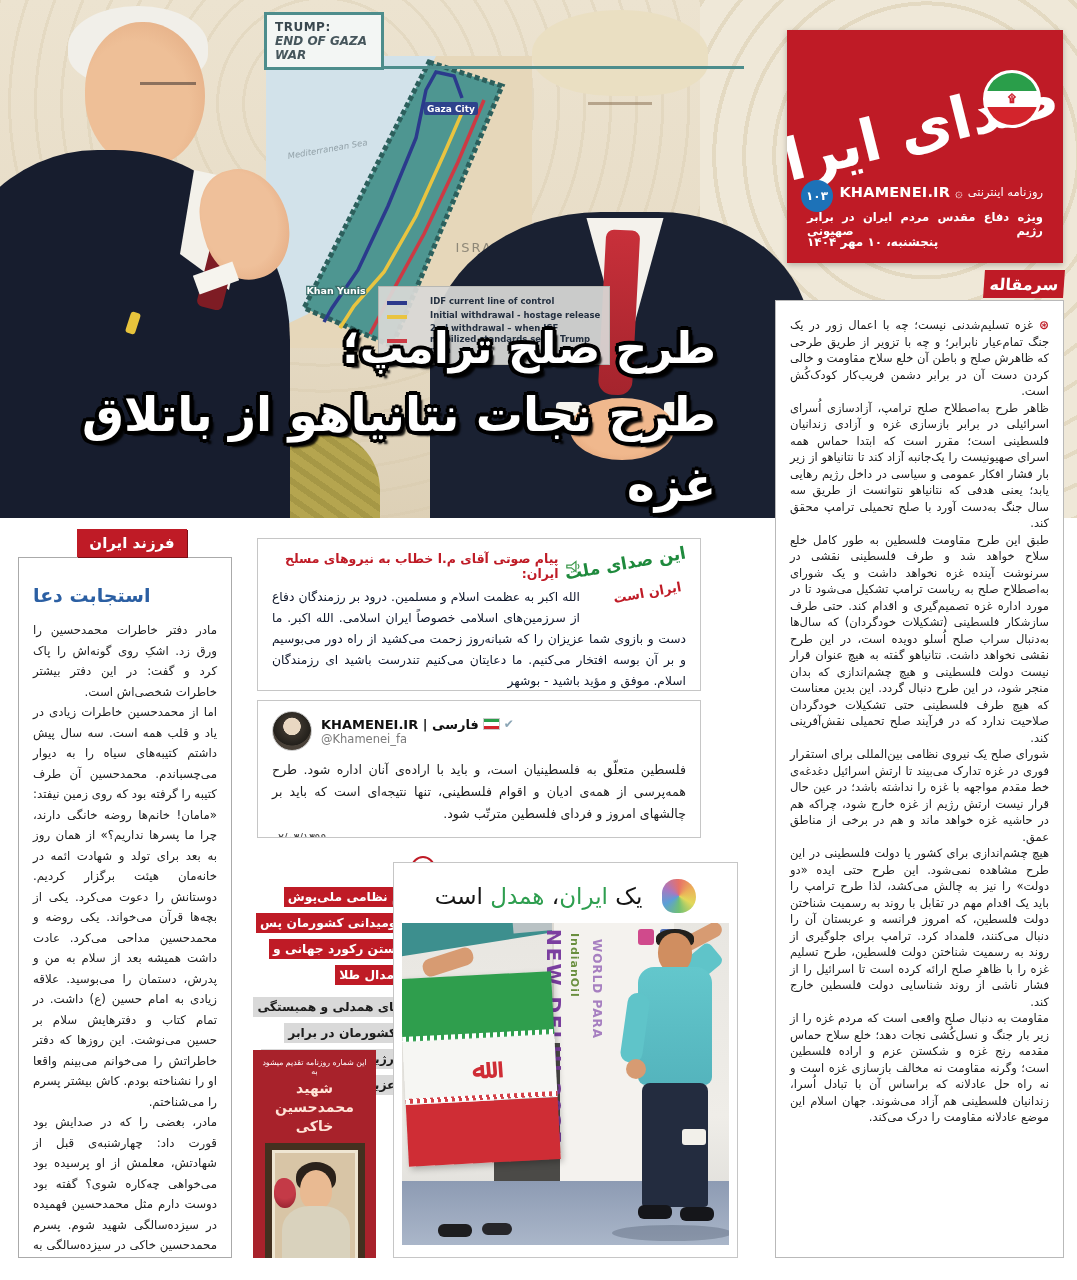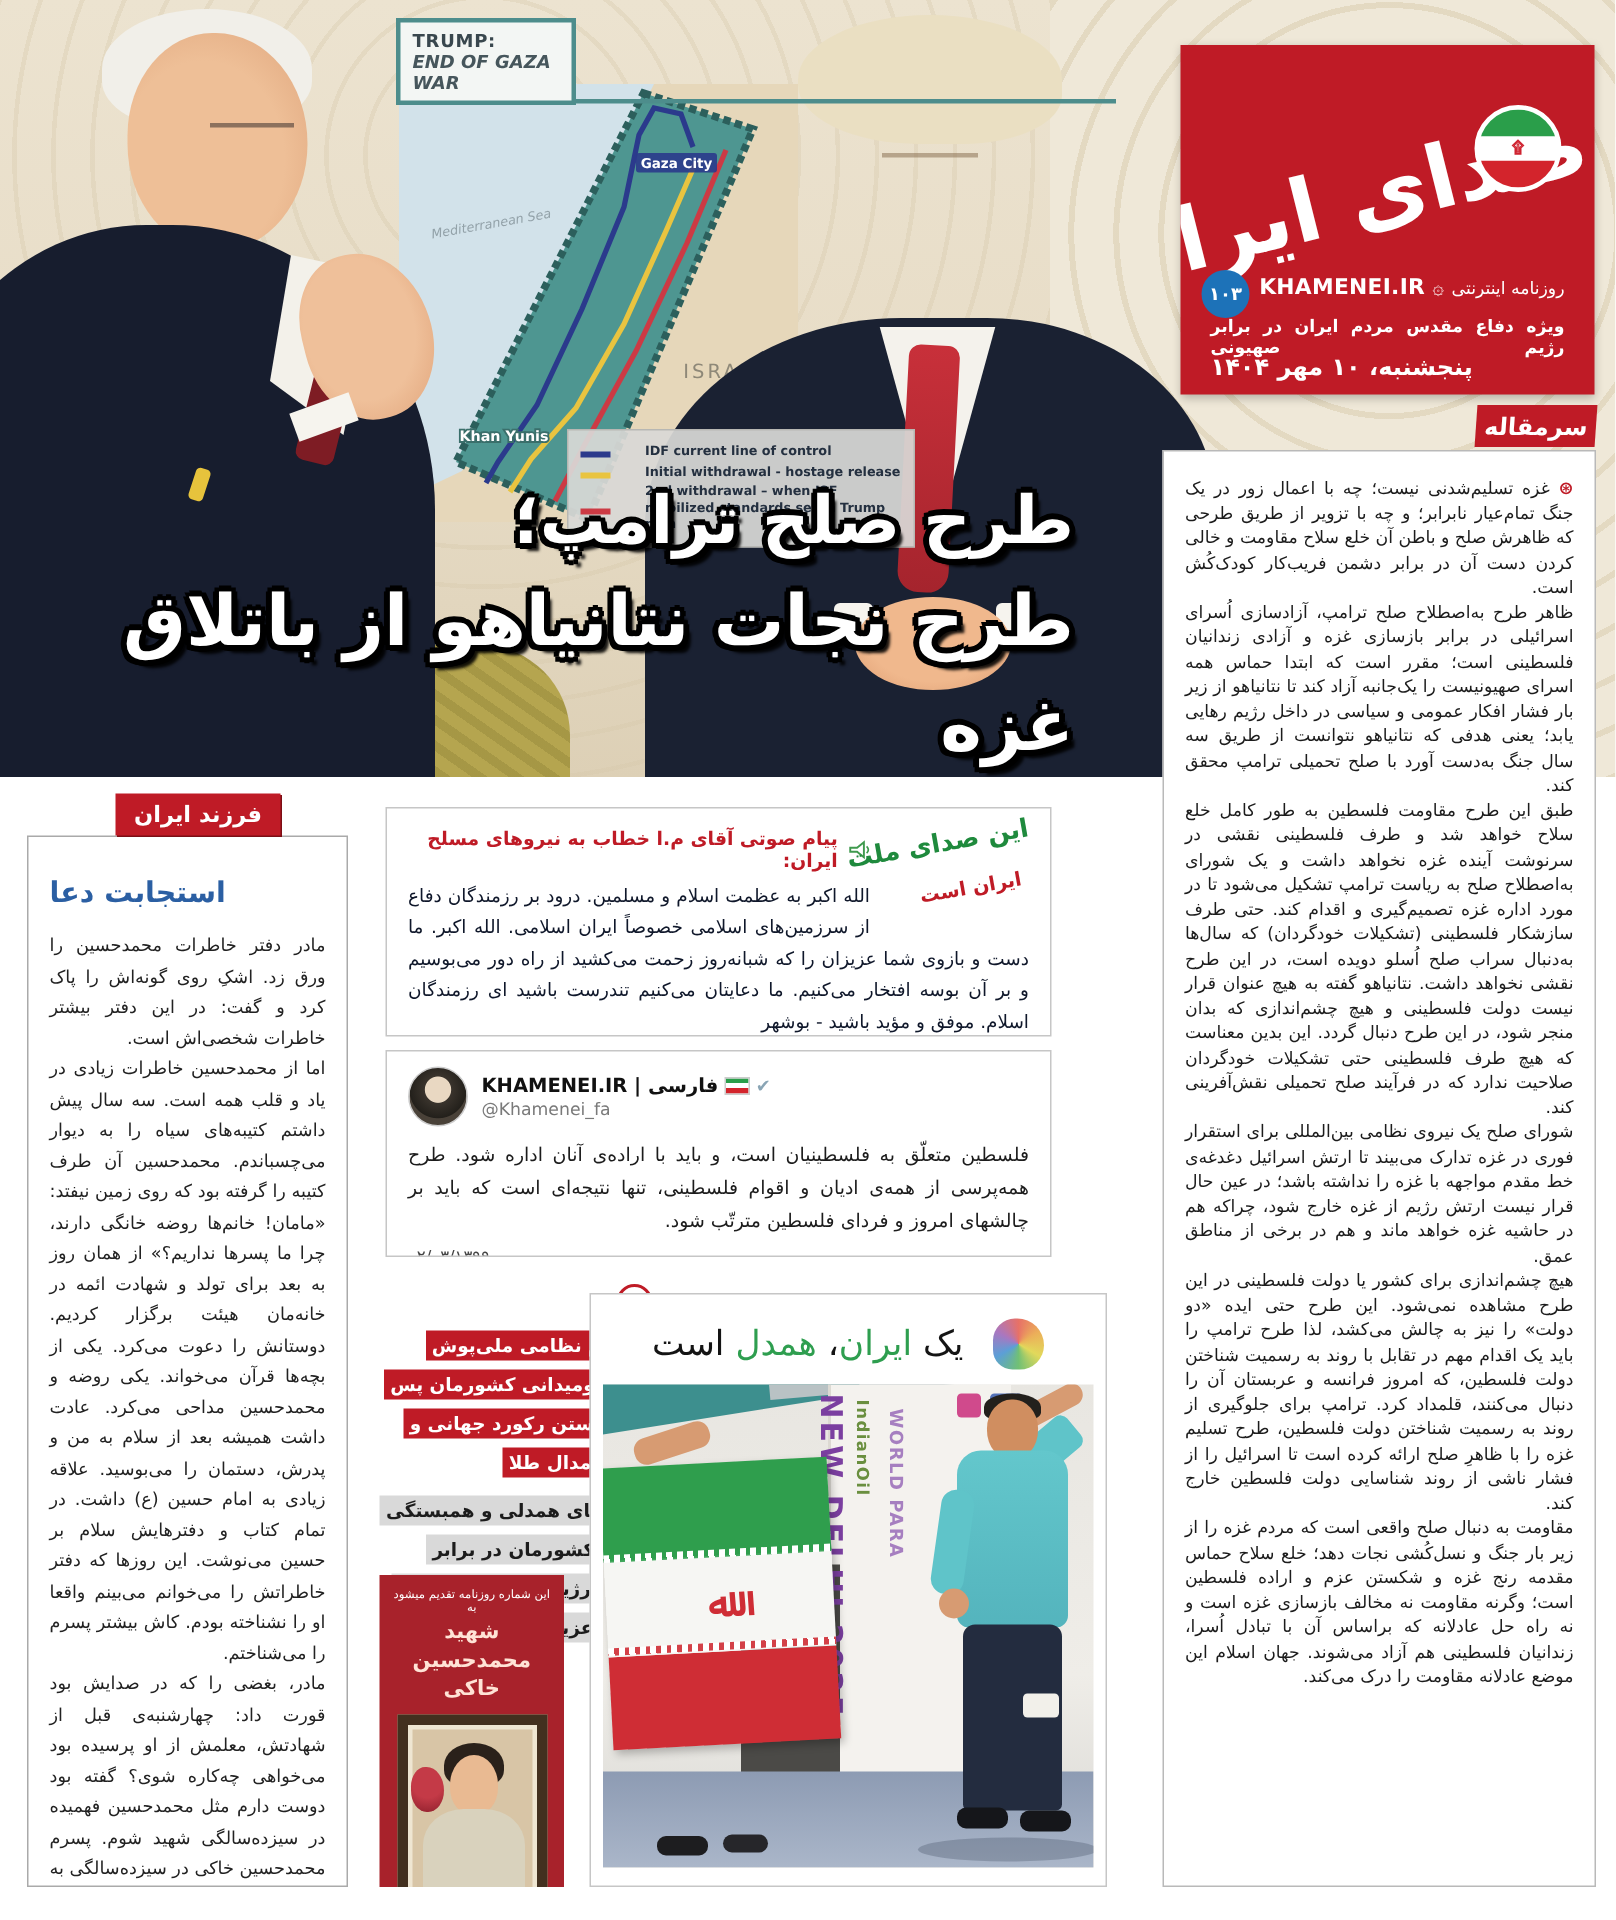--- a/index.html
+++ b/index.html
@@ -64,21 +64,21 @@
   .flagdot{position:absolute;left:196px;top:40px;width:52px;height:52px;border-radius:50%;border:3px solid #fff;overflow:hidden;background:#fff;}
   .flagdot .g{height:34%;background:#2a9e4a;} .flagdot .w{height:32%;background:#fff;position:relative;} .flagdot .r{height:34%;background:#d3242c;}
   .flagdot .em{position:absolute;left:50%;top:50%;transform:translate(-50%,-52%);color:#cf2330;font-size:11px;font-weight:bold;}
   .issue{position:absolute;left:14px;top:150px;width:32px;height:32px;border-radius:50%;background:#1d72b8;color:#fff;
       font-size:12px;font-weight:bold;display:flex;align-items:center;justify-content:center;}
   .mast-l1{position:absolute;right:20px;top:154px;direction:rtl;color:#fff;display:flex;align-items:center;gap:5px;}
   .mast-l1 .pub{font-size:11.5px;} .mast-l1 .site{font-size:14.5px;font-weight:bold;letter-spacing:.2px;direction:ltr;}
   .mast-l1 .logo8{font-size:13px;}
   .mast-l2{position:absolute;right:20px;left:20px;top:180px;direction:rtl;color:#fff;font-size:11.5px;font-weight:bold;
       text-align:justify;text-align-last:justify;}
-  .mast-l3{position:absolute;right:20px;left:20px;top:205px;direction:rtl;color:#fff;font-size:16px;font-weight:bold;text-align:left;}
+  .mast-l3{position:absolute;right:20px;left:20px;top:205px;direction:rtl;color:#fff;font-size:12px;font-weight:bold;text-align:left;}
   
   .sec-label{position:absolute;left:984px;top:270px;width:80px;height:28px;background:#bf1b26;color:#fff;z-index:11;
       font-size:16px;font-weight:900;display:flex;align-items:center;justify-content:center;transform:skewX(-4deg);direction:rtl;}
   .editorial{position:absolute;left:775px;top:300px;width:289px;height:958px;background:#fff;border:1px solid #b9b9b9;
       box-sizing:border-box;padding:16px 14px;z-index:9;direction:rtl;overflow:hidden;}
   .editorial p{margin:0;font-size:11.5px;line-height:16.5px;color:#1c1c1c;text-align:justify;}
   .mark{color:#bf1b26;font-weight:bold;font-size:12px;}
   
   .child-badge{position:absolute;left:77px;top:529px;width:110px;height:28px;background:#bf1b26;color:#fff;z-index:8;
       display:flex;align-items:center;justify-content:center;font-size:15px;font-weight:900;direction:rtl;box-shadow:1px 1px 0 #7c0e15;}

